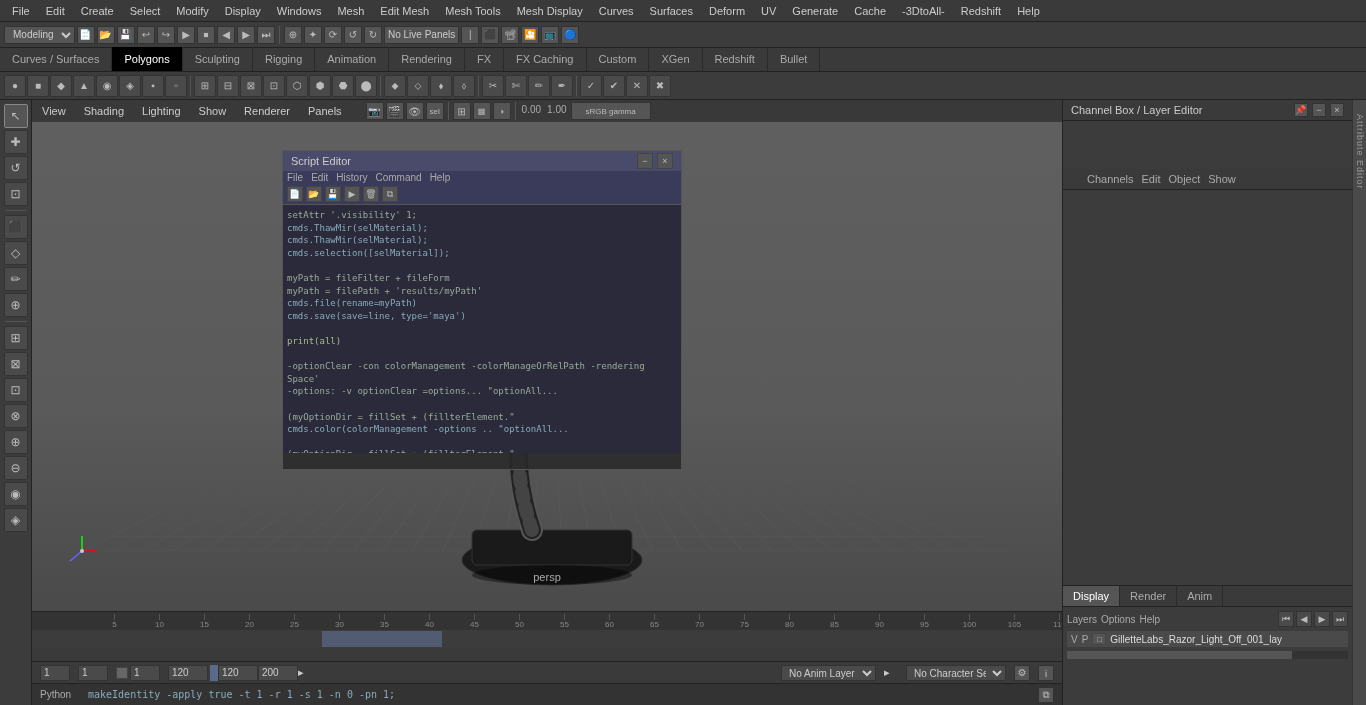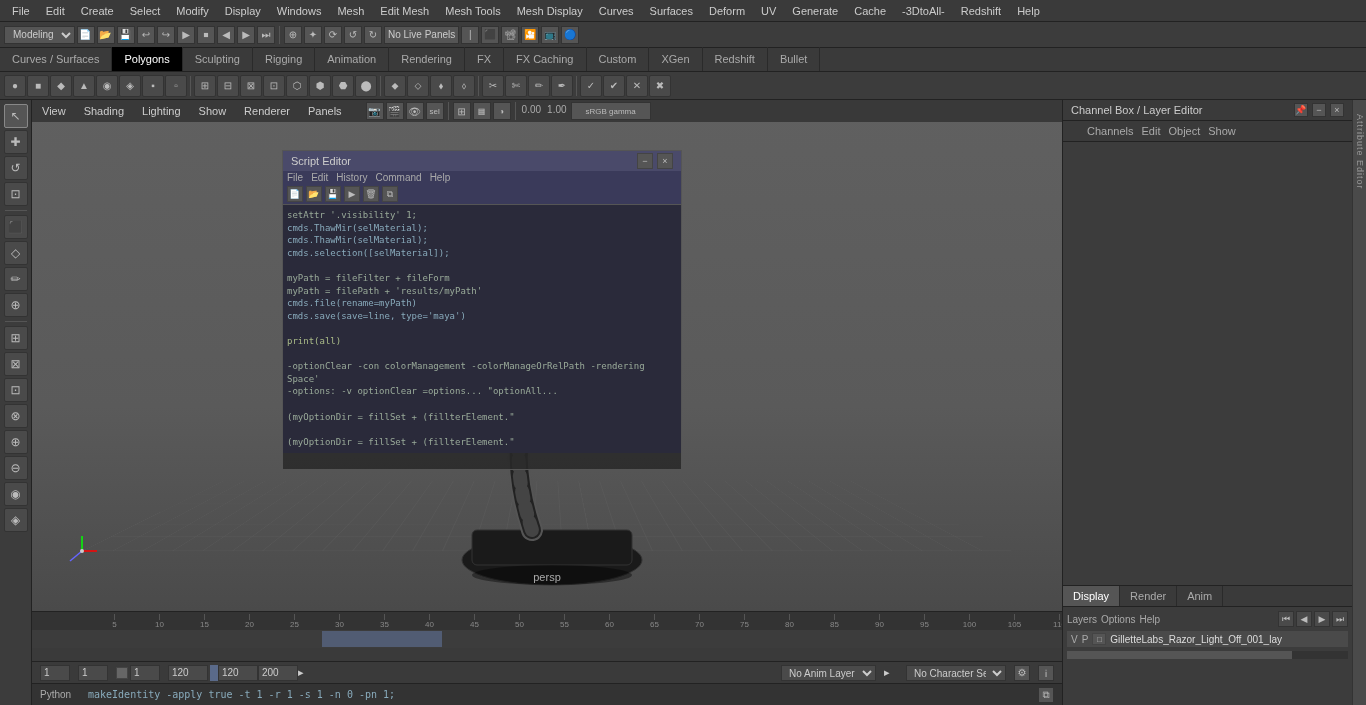--- a/index.html
+++ b/index.html
@@ -548,20 +548,21 @@
       display: flex;
       flex-direction: column;
       background: #3c3c3c;
       border-left: 1px solid #222;
     }
 
     #channel-box-section {
       flex: 1;
       display: flex;
       flex-direction: column;
+      gap: 48px;
     }
 
     #layers-section {
       height: 120px;
       border-top: 1px solid #222;
       display: flex;
       flex-direction: column;
     }
 
     .ch-box-empty {
@@ -793,20 +794,21 @@
               <div style="color: rgb(153, 170, 153);">myPath = filePath + 'results/myPath'</div>
               <div style="color: rgb(136, 170, 187);">cmds.file(rename=myPath)</div>
               <div style="color: rgb(136, 170, 187);">cmds.save(save=line, type='maya')</div>
               <div style="color: rgb(153, 170, 153);">&nbsp;</div>
               <div style="color: rgb(170, 187, 136);">print(all)</div>
               <div style="color: rgb(153, 170, 153);">&nbsp;</div>
               <div style="color: rgb(153, 170, 153);">-optionClear -con colorManagement -colorManageOrRelPath -rendering Space'</div>
               <div style="color: rgb(153, 170, 153);">-options: -v optionClear =options... "optionAll...</div>
               <div style="color: rgb(153, 170, 153);">&nbsp;</div>
               <div style="color: rgb(153, 170, 153);">(myOptionDir = fillSet + (fillterElement."</div>
+              <div style="color: rgb(136, 170, 187);">cmds.color(colorManagement -options .. "optionAll...</div>
               <div style="color: rgb(153, 170, 153);">&nbsp;</div>
               <div style="color: rgb(153, 170, 153);">(myOptionDir = fillSet + (fillterElement."</div>
             </div>
         </div>
 
         <div class="axis-indicator">
           <svg width="40" height="40" viewBox="0 0 40 40">
             <line x1="20" y1="20" x2="35" y2="20" stroke="#f00" stroke-width="1.5"></line>
             <line x1="20" y1="20" x2="20" y2="5" stroke="#0f0" stroke-width="1.5"></line>
             <line x1="20" y1="20" x2="8" y2="30" stroke="#66f" stroke-width="1.5"></line>

